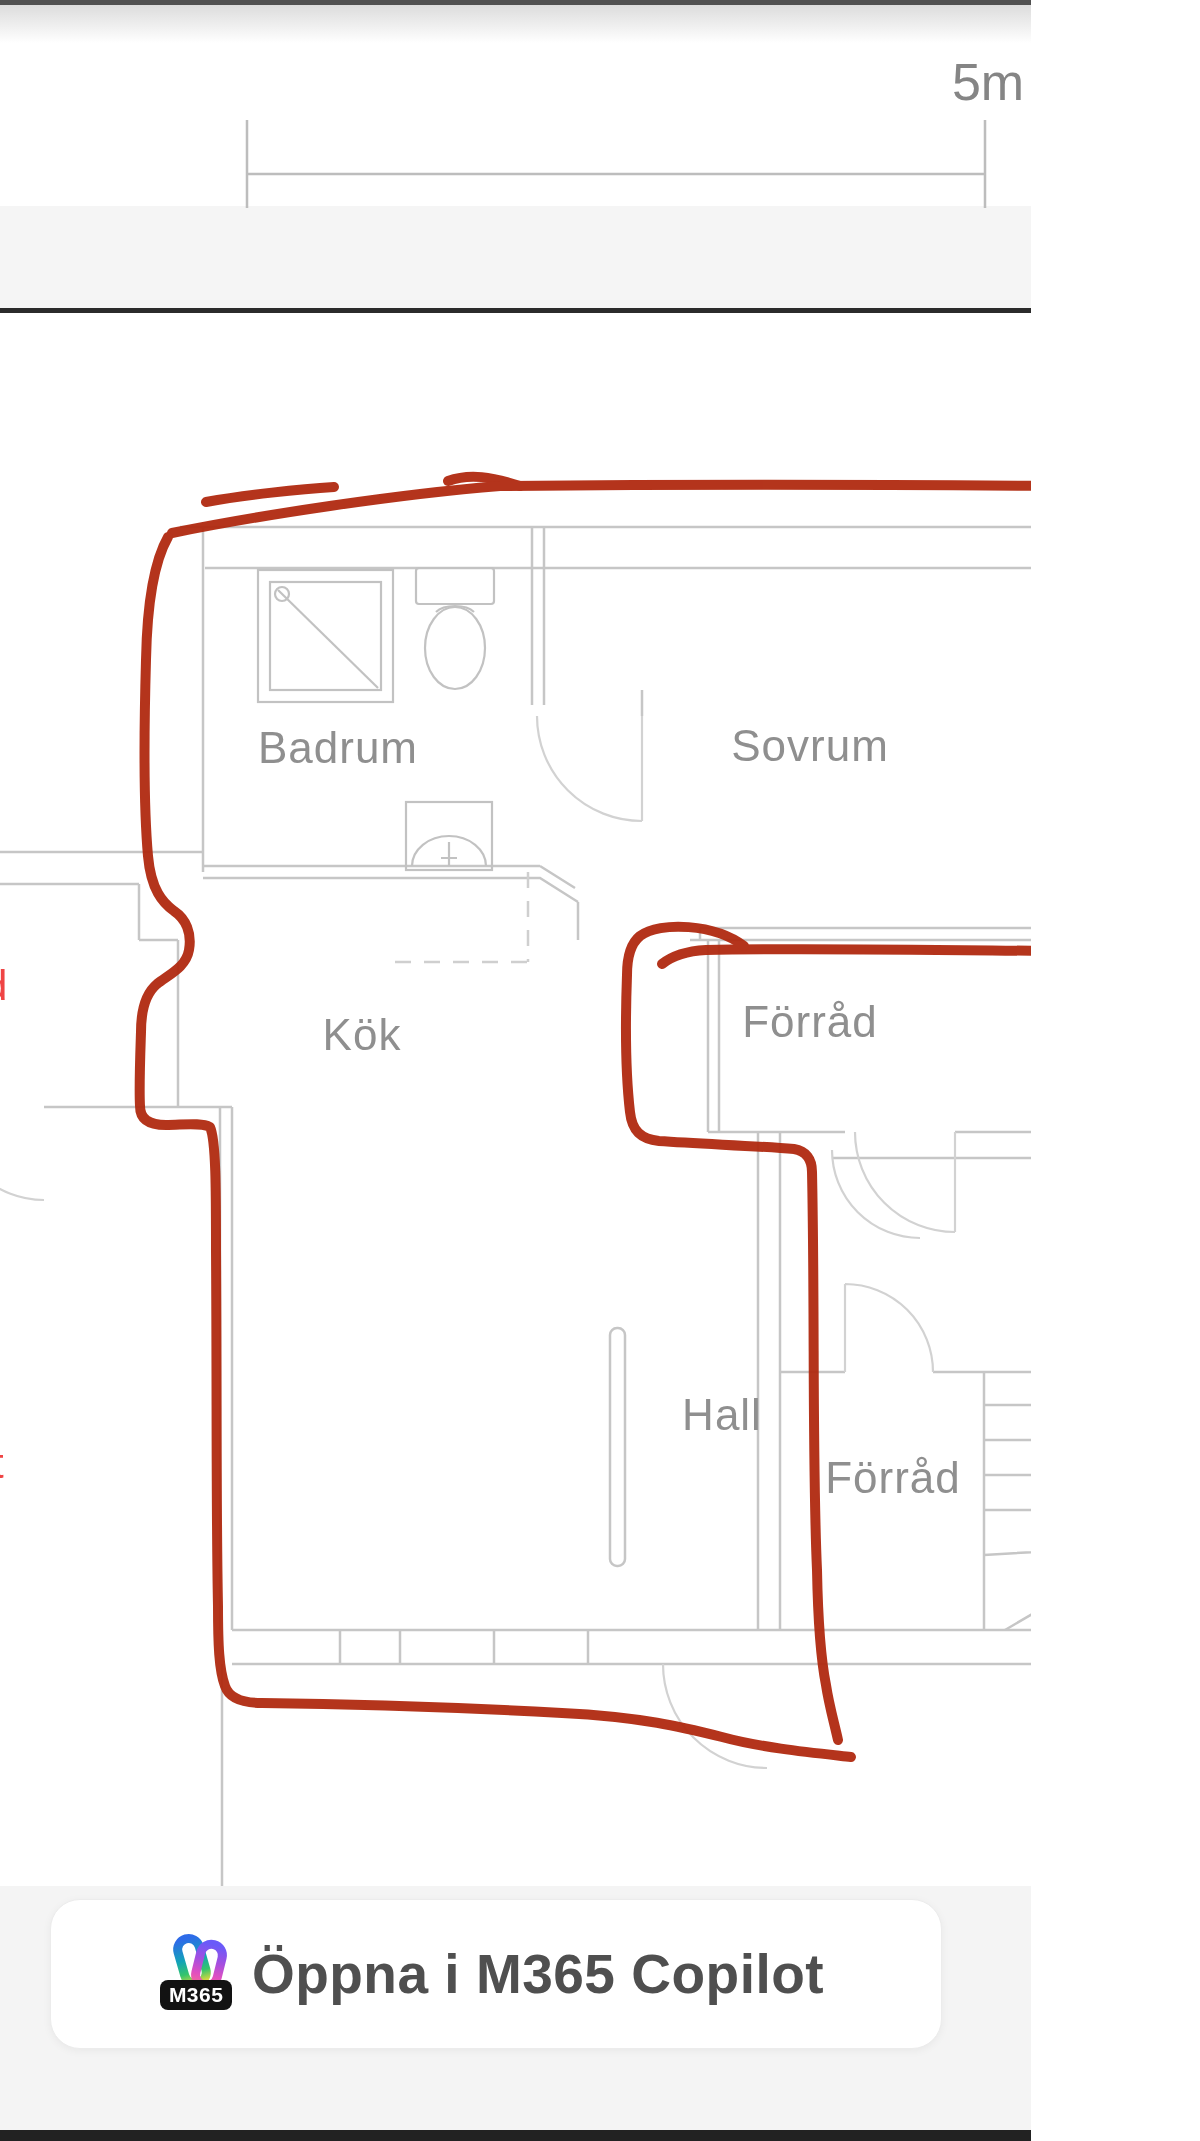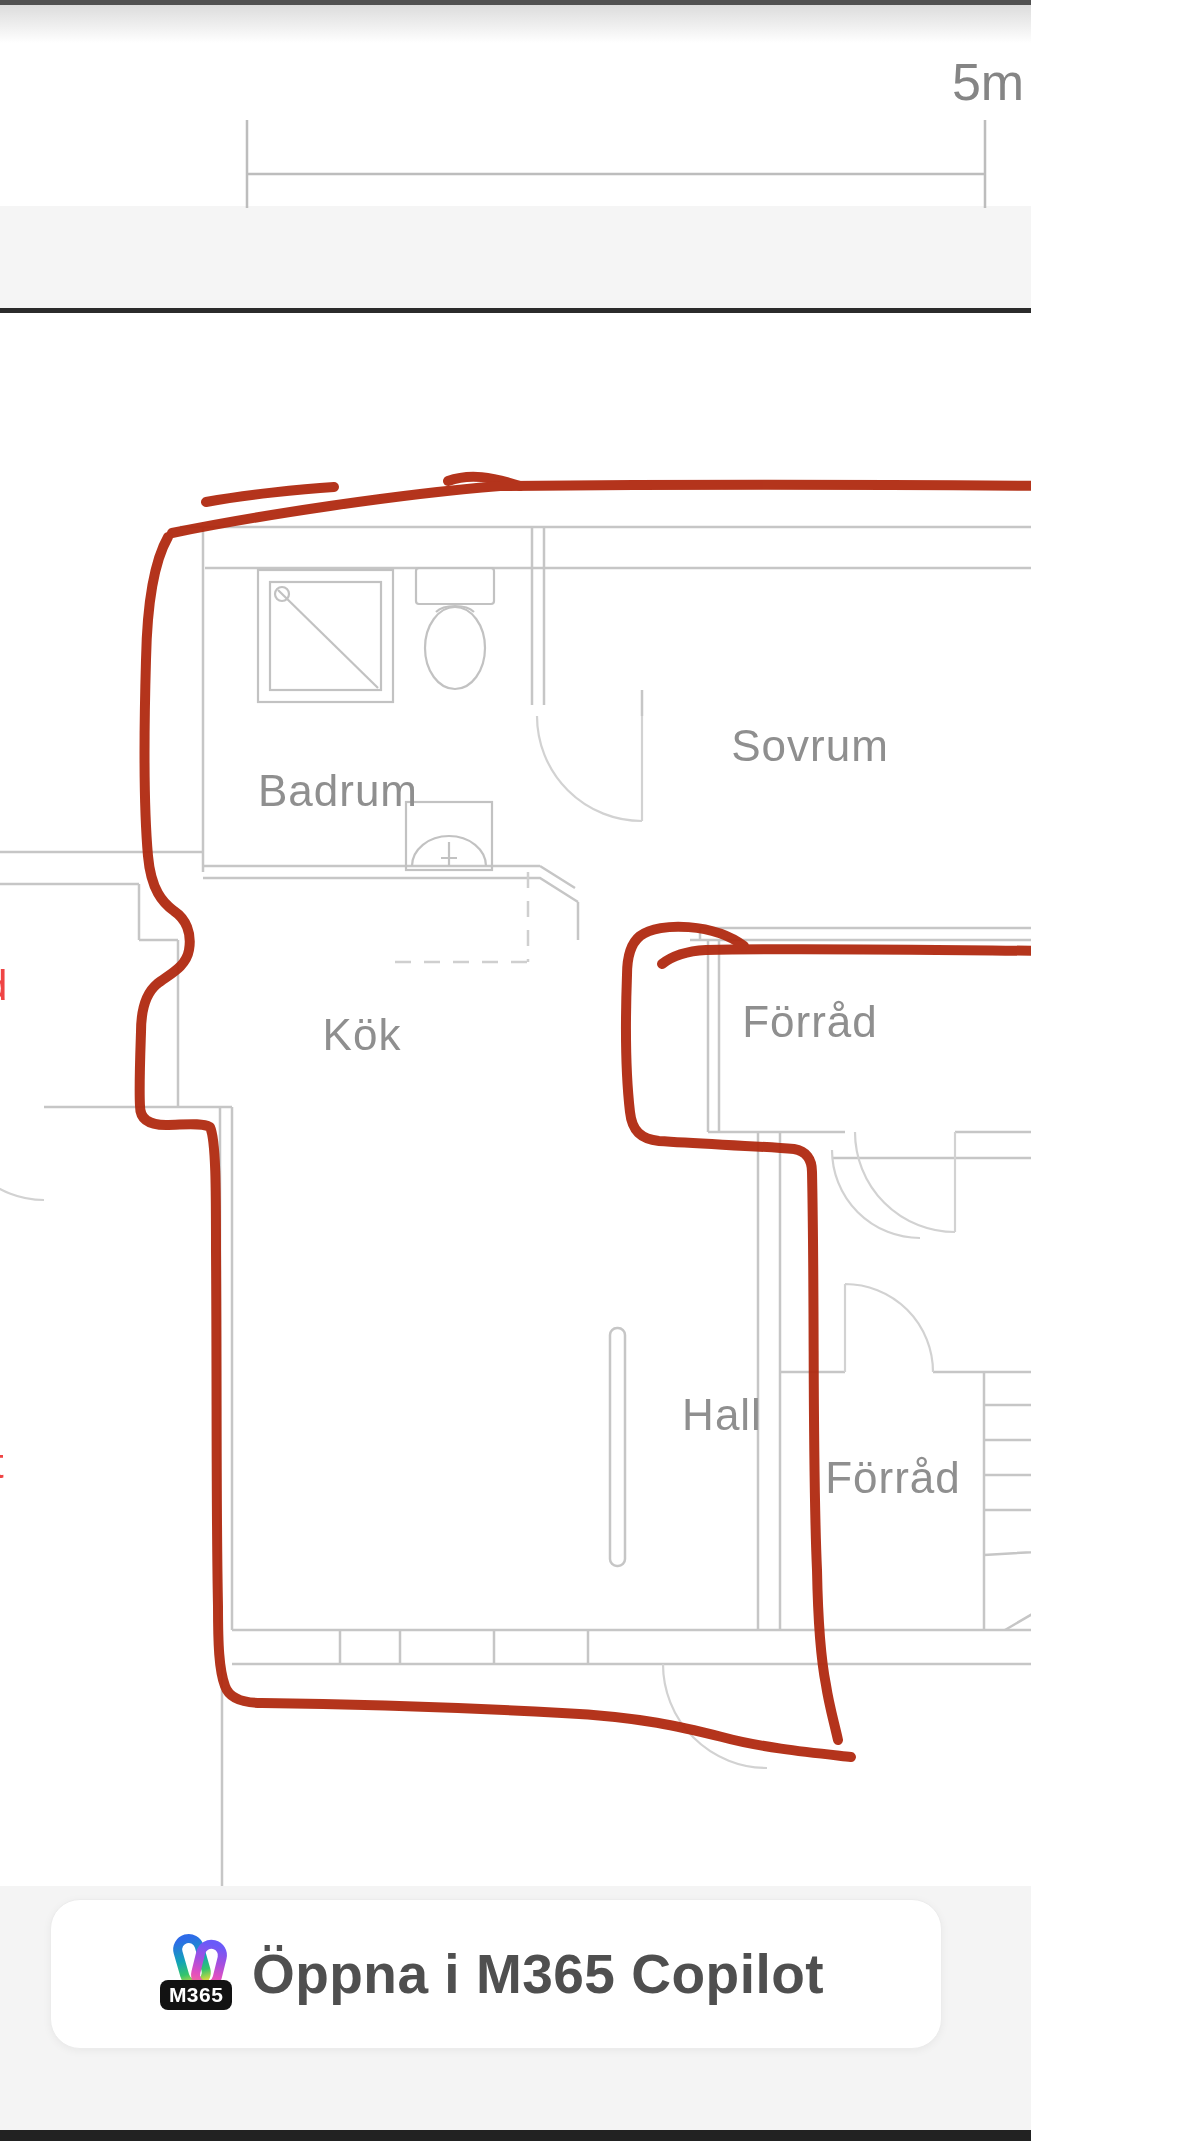--- a/index.html
+++ b/index.html
@@ -110,21 +110,21 @@
            C140,1062 139,1088 140,1106 C140,1119 149,1125 166,1125 C182,1125 201,1122 210,1127
            C216,1140 216,1190 216,1250 C217,1390 216,1510 218,1606 C218,1644 219,1670 225,1686
            C229,1698 242,1703 262,1703 C352,1704 452,1707 562,1713 C642,1717 682,1727 722,1737
            C762,1748 815,1753 851,1757"></path>
     </g>
   </svg>
 
   <div class="scale-label" style="left:988px;top:82px;">5m</div>
   <div class="scale-label bottom" style="left:926px;top:2120px;">5m</div>
 
-  <div class="room-label" style="left:338px;top:791px;">Badrum</div>
+  <div class="room-label" style="left:338px;top:748px;">Badrum</div>
   <div class="room-label" style="left:810px;top:746px;">Sovrum</div>
   <div class="room-label" style="left:362px;top:1035px;">Kök</div>
   <div class="room-label" style="left:810px;top:1022px;">Förråd</div>
   <div class="room-label" style="left:676px;top:1415px;margin-left:46px;">Hall</div>
   <div class="room-label" style="left:893px;top:1478px;">Förråd</div>
 
   <div class="partial-label" style="left:1150px;top:768px;">Ko</div>
   <div class="partial-label" style="left:-16px;top:962px;">d</div>
   <div class="partial-label" style="left:-8px;top:1440px;">t</div>
 

